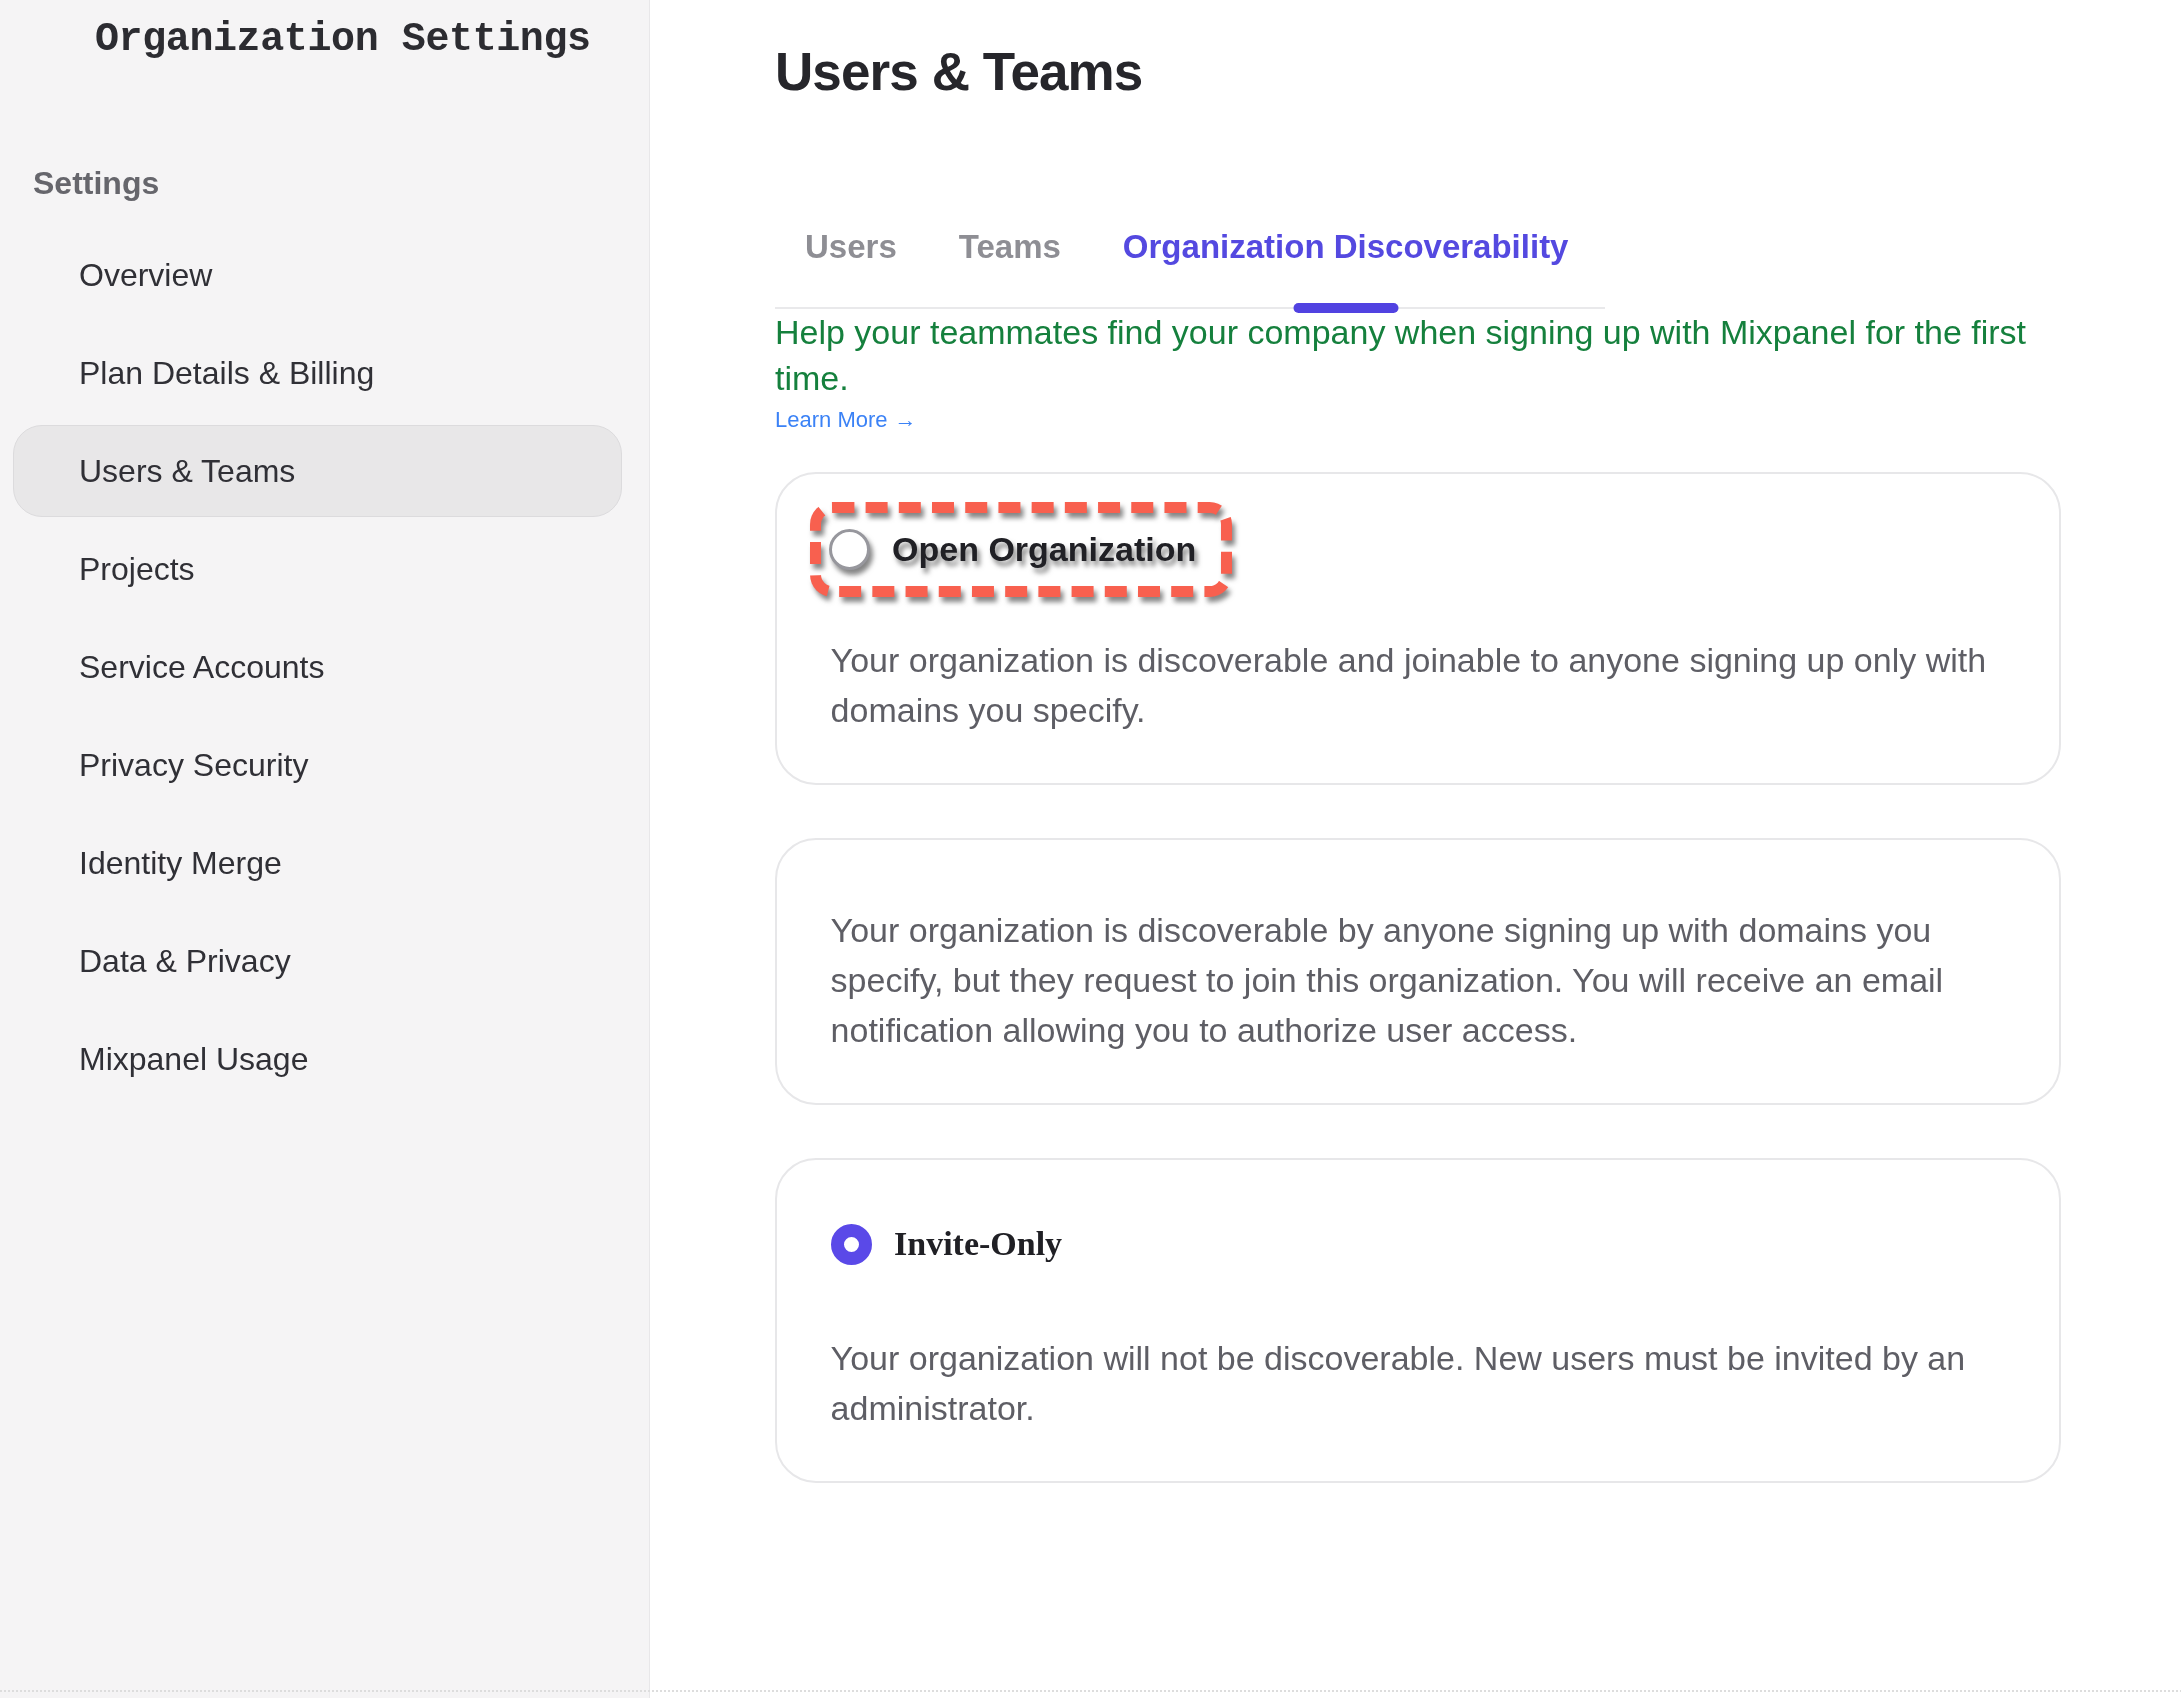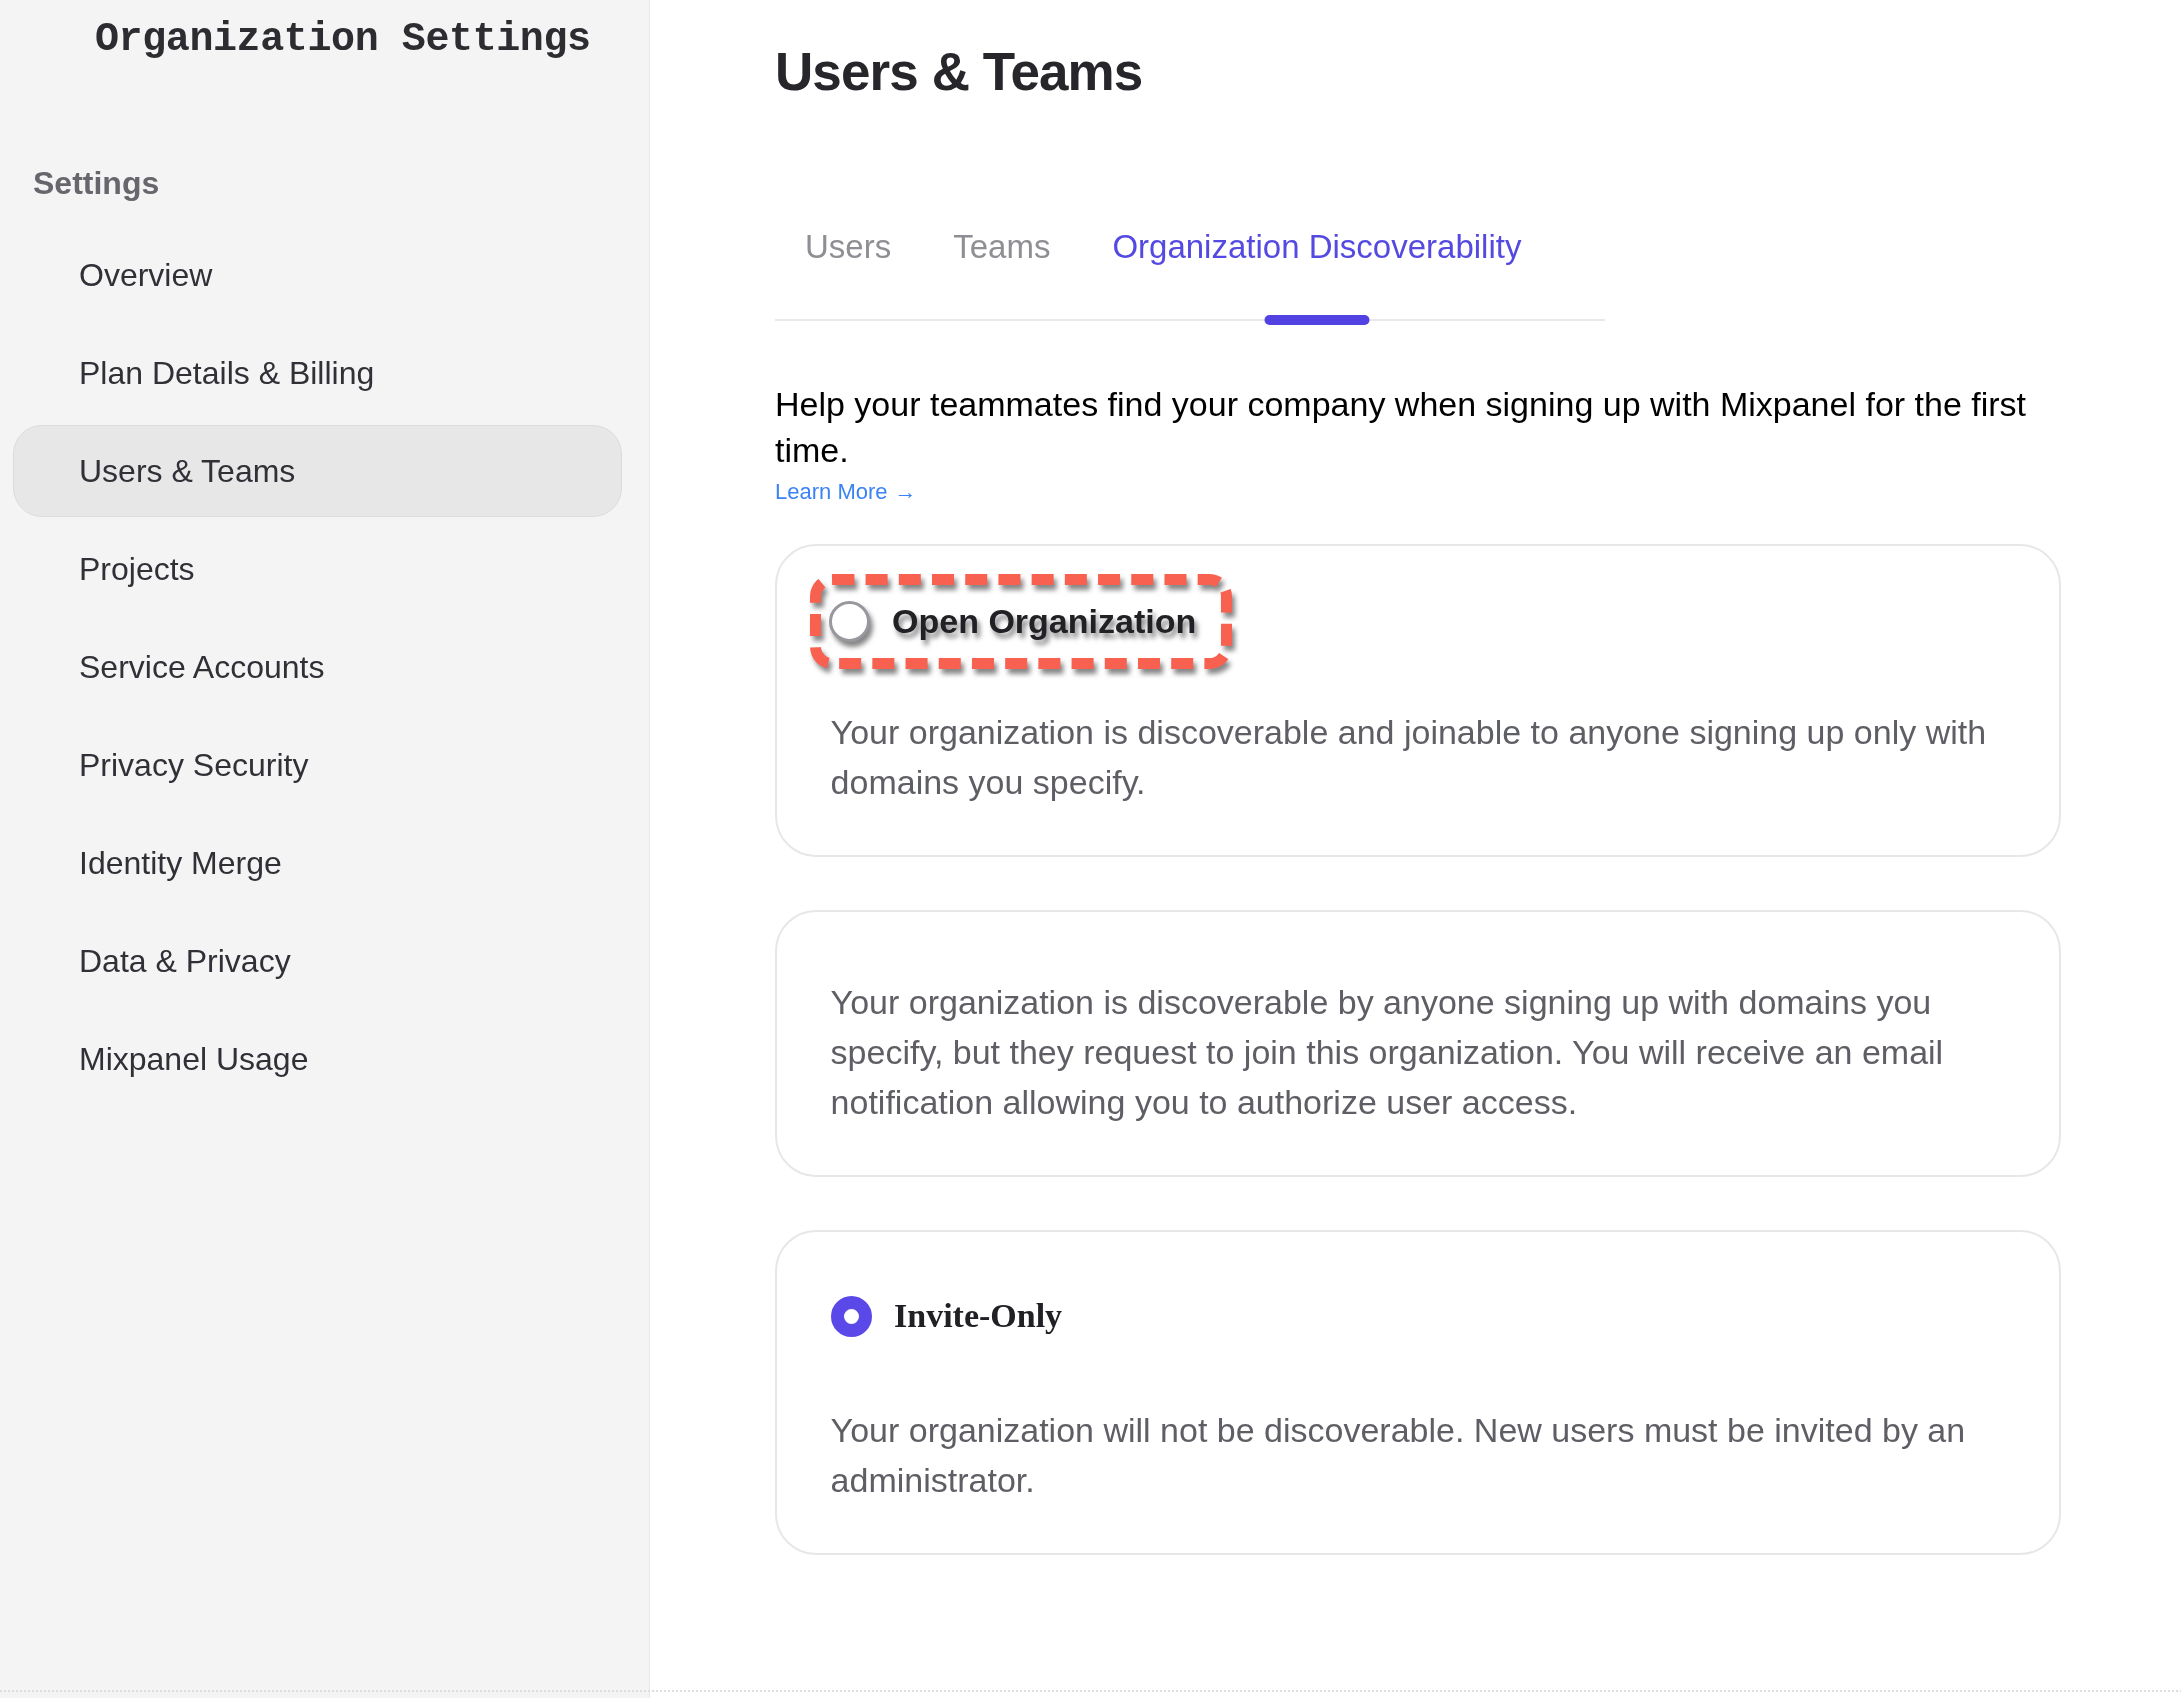--- a/index.html
+++ b/index.html
@@ -65,42 +65,41 @@
   }
 
   .tabs {
     margin-top: 126px;
     width: 830px;
     padding-left: 30px;
     border-bottom: 2.6px solid #e9e9eb;
     display: flex;
   }
   .tab {
-    font-size: 33px; font-weight: 400;
+    font-size: 33px; font-weight: 700;
     color: #8e8e94;
-    padding-bottom: 53px;
+    padding-bottom: 41px;
     margin-right: 62px;
     position: relative;
     cursor: pointer;
     white-space: nowrap;
   }
   .tab.active { color: #5449e0; }
   .tab .tab-indicator {
     position: absolute;
     left: 50%; transform: translateX(-50%);
     bottom: -6px;
     width: 105px; height: 10.3px;
     border-radius: 6px;
     background: #5142e1;
   }
 
   .intro {
-    margin-top: 60px;
     font-size: 34px; line-height: 46px;
-    color: #000000;
+    color: #15803d;
     max-width: 1394px;
   }
   .text-link {
     display: inline-block;
     margin-top: 6px;
     font-size: 22px; font-weight: 500;
     color: #3b82f6;
     text-decoration: none;
     cursor: pointer;
   }

